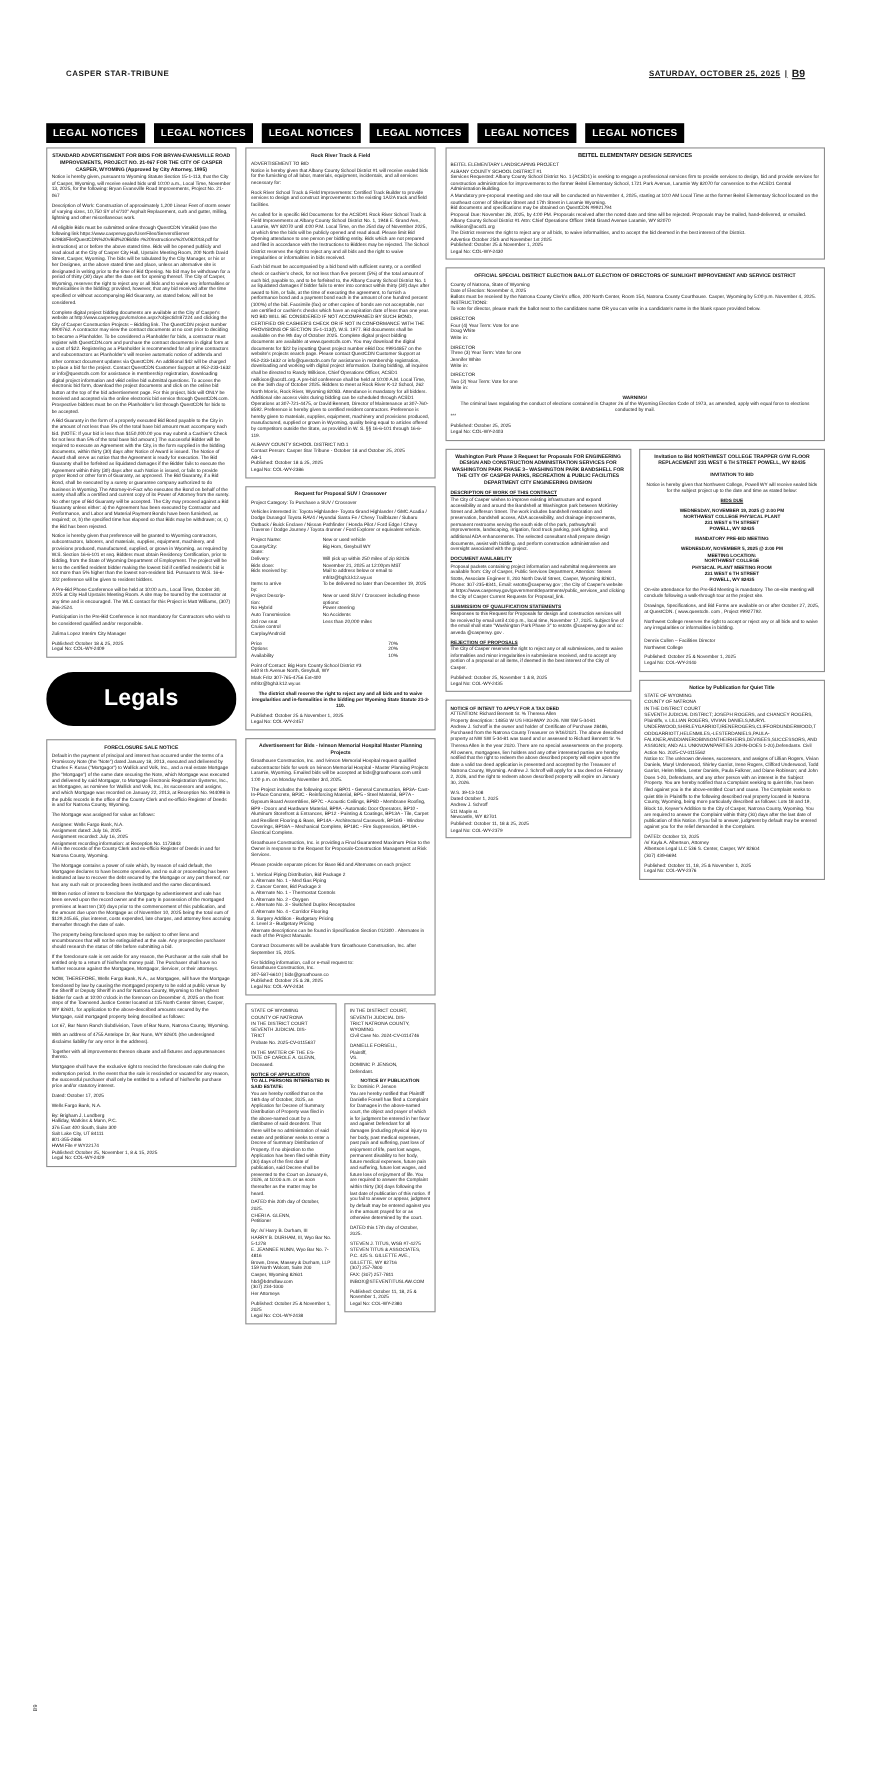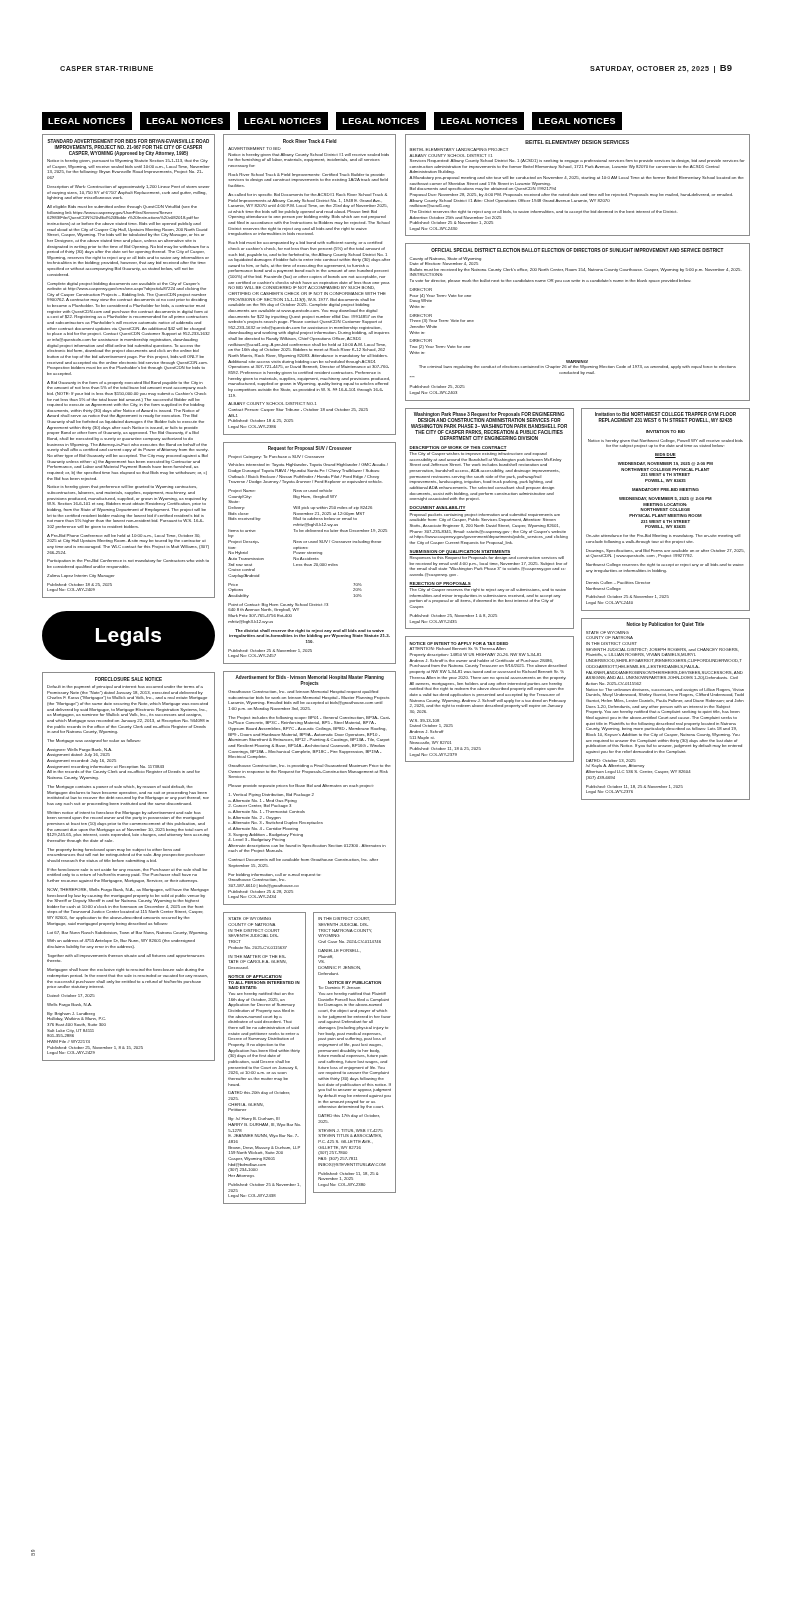--- a/index.html
+++ b/index.html
@@ -14,21 +14,21 @@
   }
   .page { position:absolute; inset:0; }
 
   
   .masthead {
     position:absolute; left:60px; right:60px; top:62px;
     display:flex; justify-content:space-between; align-items:baseline;
     font-size:7.2px; letter-spacing:.45px; font-weight:700;
     text-transform:uppercase; color:#1a1a1a;
   }
-  .masthead .right { display:flex; gap:4px; align-items:flex-end; }
+  .masthead .right { display:flex; gap:4px; align-items:flex-start;text-decoration:underline; }
   .masthead .pg { font-size:9.5px; font-weight:800; letter-spacing:0; }
 
   
   .banner-row {
     position:absolute; left:42px; top:112px; width:580px;
     display:flex; gap:8.5px;
   }
   .banner {
     flex:1 1 0; background:#000; color:#fff;
     text-align:center; font-weight:800; font-size:9px;

